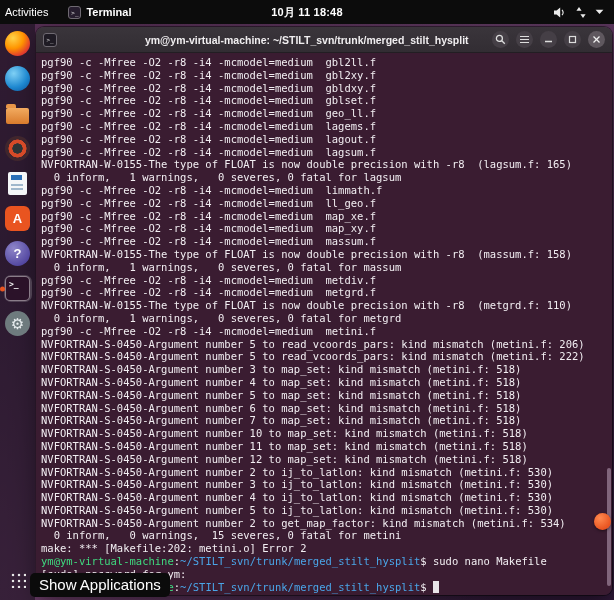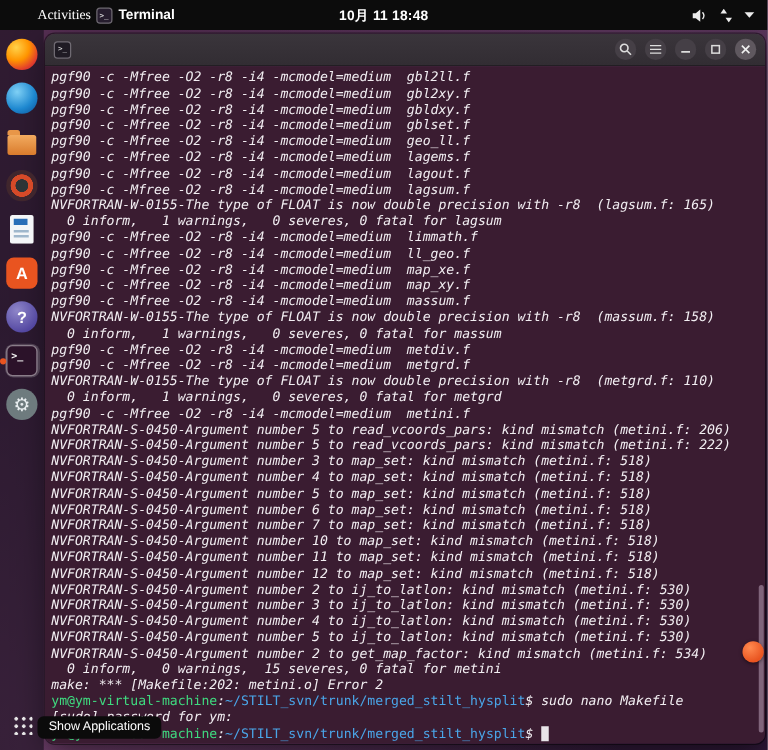--- a/index.html
+++ b/index.html
@@ -12,22 +12,22 @@
       radial-gradient(140% 110% at 8% 100%, rgba(190,110,170,.38) 0%, rgba(0,0,0,0) 52%),
       linear-gradient(145deg, #5a3156 0%, #4a2a4e 38%, #30193a 100%);
   }
 
   
   .topbar {
     position:absolute; top:0; left:0; right:0; height:24px;
     background:#0c0c0c; color:#fff; display:flex; align-items:center;
     font-size:11px; z-index:30;
   }
-  .activities { margin-left:26px; padding:2px 4px; cursor:default;font-family:Liberation Serif, serif; }
-  .appmenu { display:flex; gap:5px; margin-left:0; }
+  .activities { margin-left:1px; padding:2px 4px; cursor:default; }
+  .appmenu { display:flex; gap:5px; margin-left:16px; }
   .appicon {
     width:13px; height:13px; border-radius:3px; background:#261d2e;
     border:1px solid #6f6a72; display:flex; align-items:center; justify-content:center;
     font-family:"DejaVu Sans Mono",monospace; font-size:6px; color:#e8e8e8;
   }
   .appname { font-weight:bold; }
   .clock { position:absolute; left:50%; transform:translateX(-50%); font-weight:bold; letter-spacing:.2px; }
   .tray { margin-left:auto; margin-right:10px; display:flex; align-items:center; gap:9px; }
   .tray svg { display:block; }
 
@@ -71,21 +71,21 @@
     align-items:center; justify-content:center; font-size:15px; }
 
   .showapps { margin-top:auto; margin-bottom:7px; width:26px; height:26px;
     display:flex; align-items:center; justify-content:center; }
   .grid-dots { width:16px; height:16px;
     background-image:radial-gradient(circle, #e8e8e8 1.4px, transparent 1.6px);
     background-size:6px 6px; background-position:0 0; }
 
   .tooltip {
     position:absolute; left:30px; top:573px; z-index:60;
-    background:#0b0b0b; color:#fff; font-size:10px; padding:3px 9px 4px;
+    background:#0b0b0b; color:#fff; font-size:15px; padding:3px 9px 4px;
     border-radius:5px; white-space:nowrap;
   }
 
   
   .window {
     position:absolute; left:36px; top:27px; width:576px; height:568px;
     border-radius:8px; overflow:hidden; z-index:10;
     box-shadow:0 8px 24px rgba(0,0,0,.55), 0 0 0 1px rgba(0,0,0,.45);
     display:flex; flex-direction:column;
   }
@@ -113,21 +113,21 @@
   .tb-btn.close { background:#5f585f; }
   .hamburger { width:9px; height:7px; display:flex; flex-direction:column; justify-content:space-between; }
   .hamburger i { display:block; height:1px; background:#ddd; }
 
   .term-body {
     flex:1; position:relative; background:#3a1c31; padding:3px 0 0 5px;
     font-family:"DejaVu Sans Mono",monospace; font-size:10.5px; line-height:12.8px;
     white-space:pre; overflow:hidden;
   }
   .tline { height:12.8px; }
-  .seg-d   { color:#f2eef2;font-style:italic; }
+  .seg-d   { color:#f2eef2; }
   .seg-g   { color:#3fd97f; font-weight:normal; }
   .seg-b   { color:#4aa5e8; font-weight:normal; }
   .seg-cur { background:#e8e4e8; color:#3a1c31; }
 
   .scrollbar { position:absolute; right:0; top:27px; width:6px; height:540px; z-index:15; }
   .scroll-thumb { position:absolute; right:1px; bottom:8px; width:4px; height:118px;
     border-radius:2px; background:rgba(216,190,214,.45); }
 
   .edge-dot {
     position:absolute; left:594px; top:513px; width:17px; height:17px; z-index:40;
@@ -196,20 +196,21 @@
       <span class="ic ic-settings">⚙</span>
     </div>
   <div class="showapps">
     <div class="grid-dots"></div>
   </div>
 </div>
 
 <div class="window">
   <div class="titlebar">
     <span class="winicon">&gt;_</span>
+    <div class="title">ym@ym-virtual-machine: ~/STILT_svn/trunk/merged_stilt_hysplit</div>
     <div class="tb-buttons">
       <button class="tb-btn">
         <svg width="11" height="11" viewBox="0 0 11 11">
             <circle cx="4.4" cy="4.4" r="3" fill="none" stroke="#ddd" stroke-width="1.3"></circle>
             <line x1="6.8" y1="6.8" x2="9.8" y2="9.8" stroke="#ddd" stroke-width="1.3"></line>
           </svg>
       </button>
       <button class="tb-btn">
         <span class="hamburger">
             <i></i>

